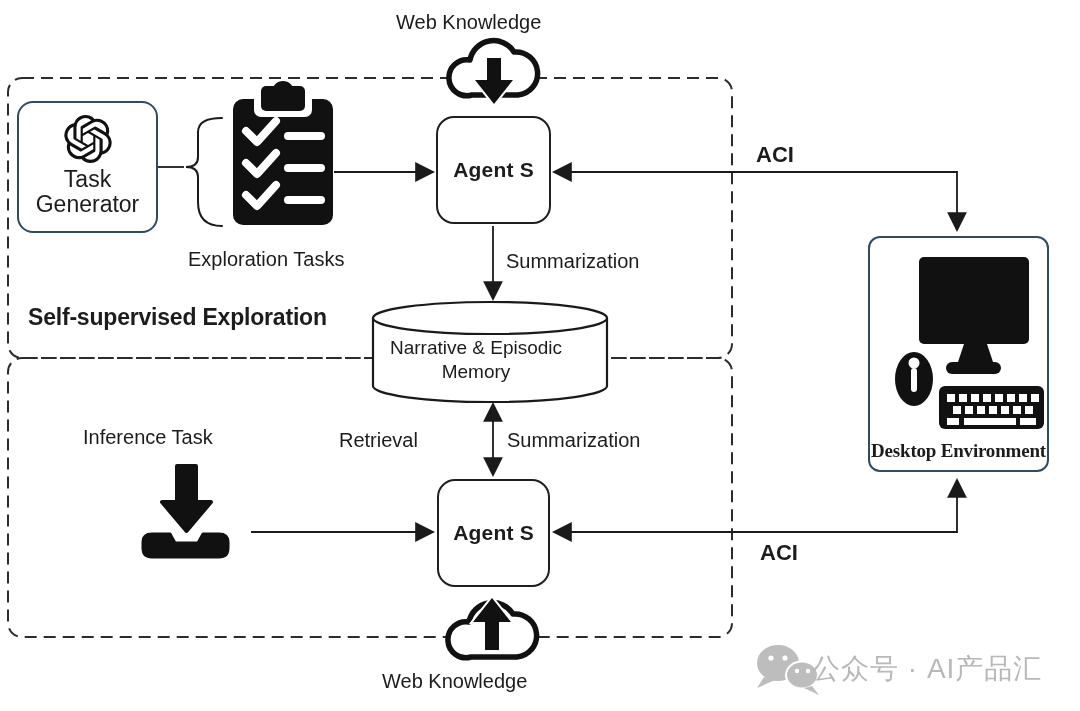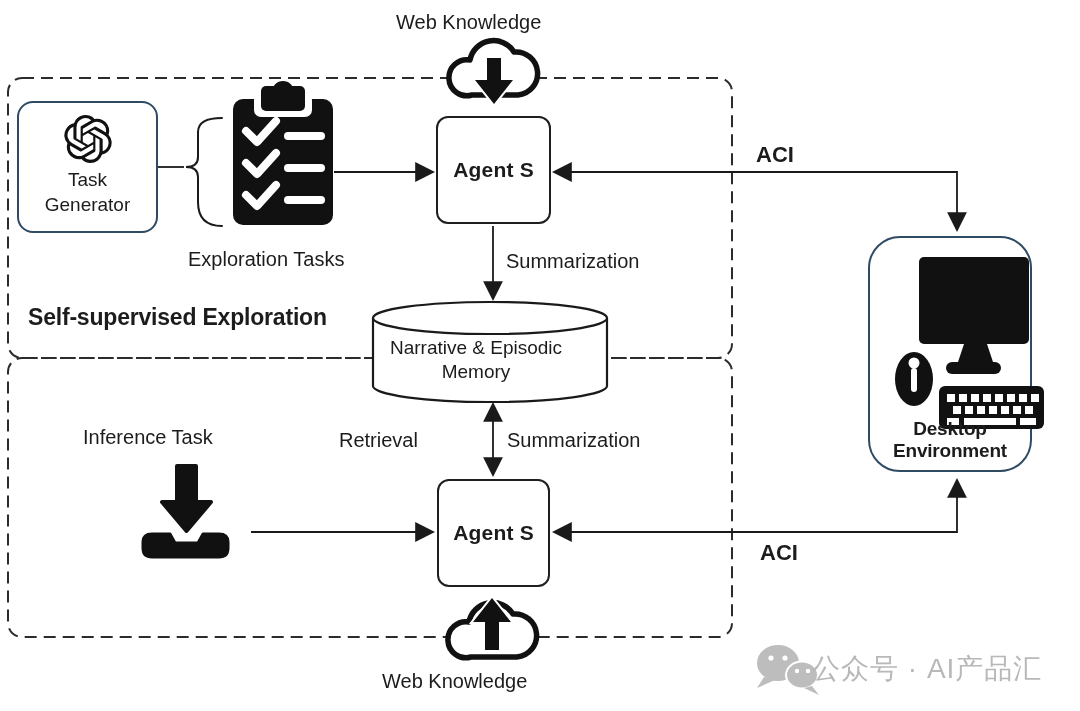--- a/index.html
+++ b/index.html
@@ -7,32 +7,32 @@
     position:relative;width:1080px;height:711px;background:#ffffff;overflow:hidden;
     font-family:"Liberation Sans", sans-serif;color:#1c1c1c;
   }
   #bg-svg{position:absolute;left:0;top:0;}
   .lbl{position:absolute;text-align:left;line-height:1.2;white-space:nowrap;}
   .lbl-20{font-size:20px;}
   .sec-title{font-size:23px;font-weight:bold;text-align:center;letter-spacing:-0.2px;}
   .aci{font-size:22px;font-weight:bold;}
   .box{position:absolute;box-sizing:border-box;background:#fff;}
   .agent-box{
-    border:2px solid #1f1f1f;border-radius:12px;
+    border:2px solid #1f1f1f;border-radius:18px;
     display:flex;align-items:center;justify-content:center;
     font-size:21px;font-weight:bold;letter-spacing:0.2px;
   }
   .navy-box{border:2px solid #2f4a63;}
   #task-generator-box{
     left:17px;top:101px;width:141px;height:132px;border-radius:16px;
     display:flex;flex-direction:column;align-items:center;justify-content:flex-start;
   }
-  #task-generator-label{font-size:19px;line-height:25px;text-align:center;margin-top:4px;}
+  #task-generator-label{font-size:23px;line-height:25px;text-align:center;margin-top:4px;}
   #desktop-environment-box{
-    left:868px;top:236px;width:164px;height:236px;border-width:2.5px;border-radius:32px;
+    left:868px;top:236px;width:181px;height:236px;border-width:2.5px;border-radius:12px;font-family:Liberation Serif, serif;
   }
   #desktop-environment-label{
     position:absolute;left:0;right:0;bottom:8px;text-align:center;
     font-size:19px;font-weight:bold;letter-spacing:-0.2px;
   }
   #memory-label{
     left:373px;top:336px;width:206px;font-size:19px;line-height:24px;text-align:center;
   }
   #watermark-text{
     position:absolute;left:812px;top:650px;width:240px;text-align:left;

